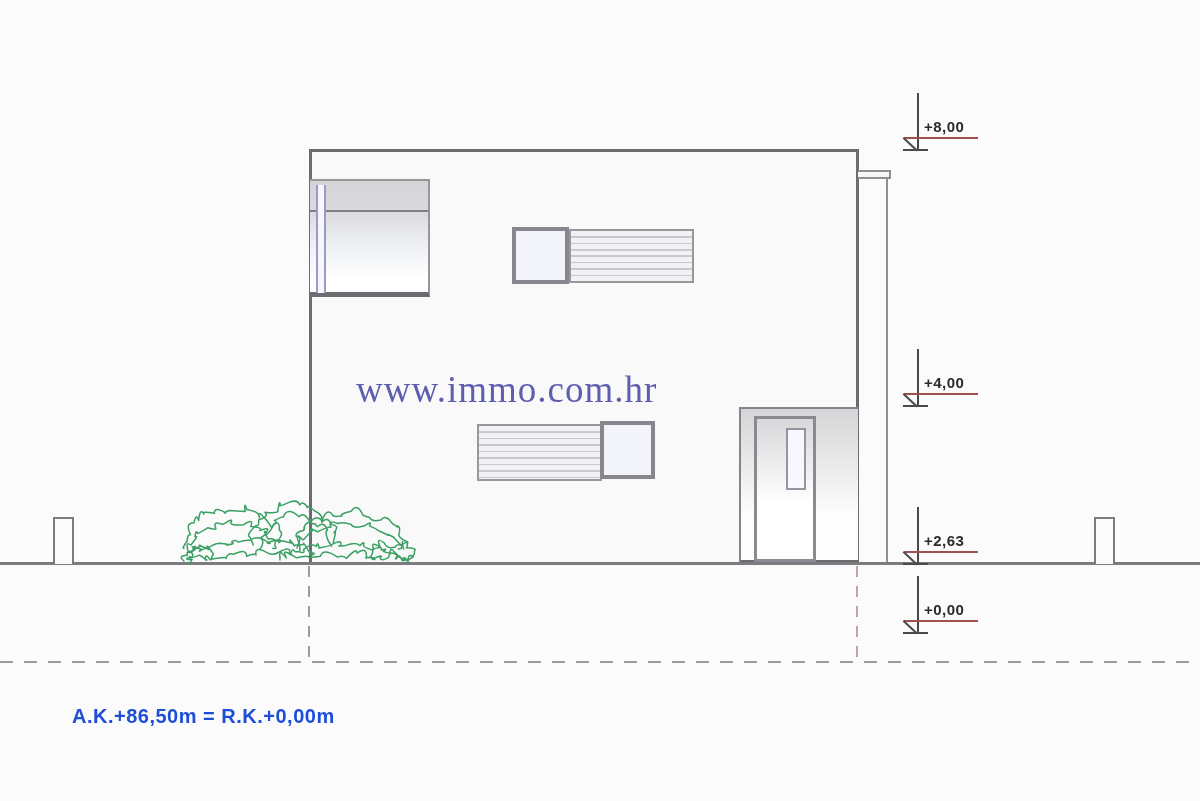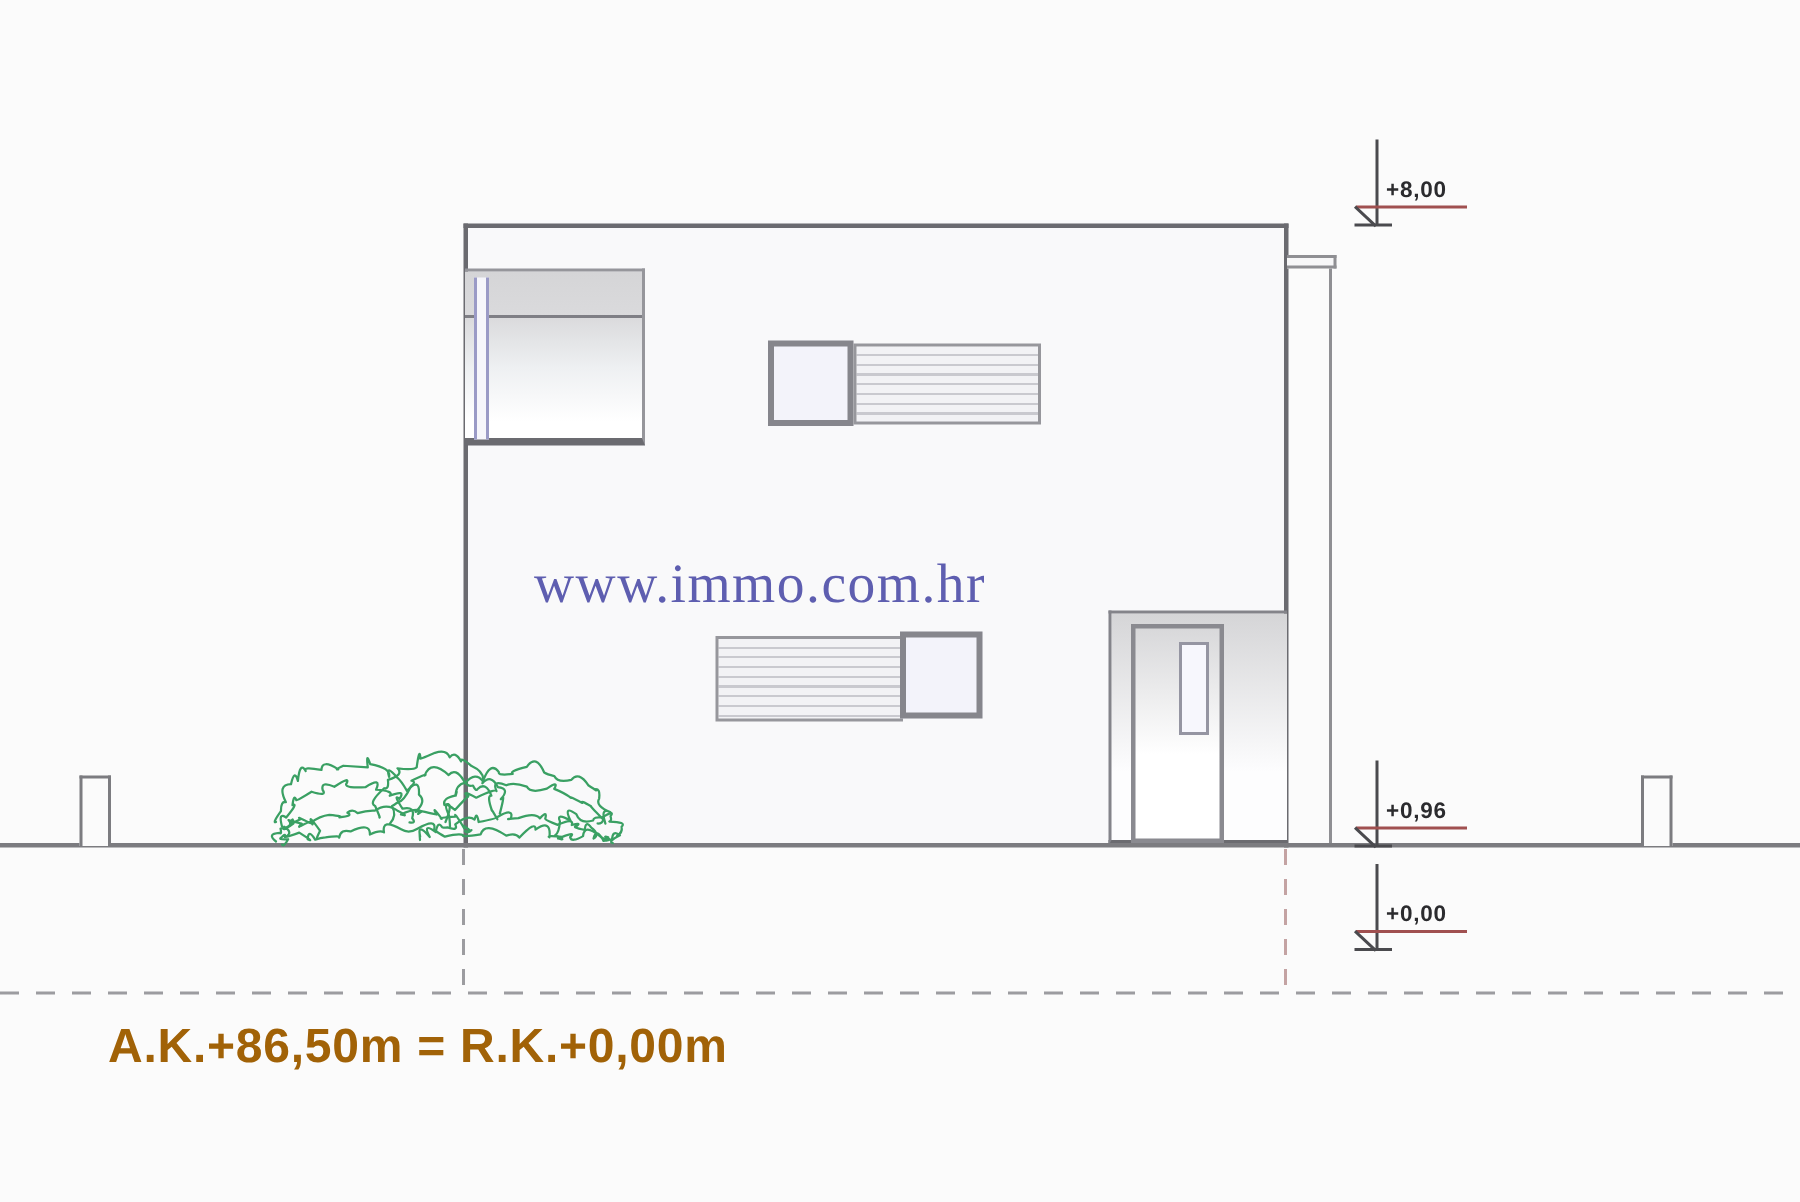--- a/index.html
+++ b/index.html
@@ -65,22 +65,22 @@
   .marker .slant{position:absolute;left:1px;top:44px;width:19px;height:2px;background:#4a4a4e;
     transform-origin:0 0;transform:rotate(43deg);}
   .marker .tick{position:absolute;left:0;top:56px;width:25px;height:2px;background:#4a4a4e;}
   .marker .label{position:absolute;left:21px;top:25px;font:600 15px "Liberation Sans",sans-serif;
     color:#2b2b2e;letter-spacing:.5px;white-space:nowrap;}
   .m8{top:93px;} .m4{top:349px;} .m15{top:507px;} .m0{top:576px;}
 
   
   .watermark{left:356px;top:368px;font-family:"Liberation Serif",serif;font-size:37px;
     color:var(--outline);color:#5e5eb0;letter-spacing:1px;z-index:9;white-space:nowrap;}
-  .annotation{left:72px;top:679px;font-family:"Liberation Sans",sans-serif;font-size:32px;
-    font-weight:bold;color:#a16207;letter-spacing:.5px;white-space:nowrap;}
+  .annotation{left:72px;top:705px;font-family:"Liberation Sans",sans-serif;font-size:20px;
+    font-weight:bold;color:#1d4ed8;letter-spacing:.5px;white-space:nowrap;}
 
   svg.overlay{position:absolute;left:0;top:0;pointer-events:none;z-index:8;}
 </style>
 </head>
 <body>
 
 <div id="canvas">
 
   <div class="abs house"></div>
   <div class="abs back-wall-cap"></div>
@@ -125,26 +125,33 @@
       </g>
   </svg>
 
   <div class="marker m8">
     <div class="leader"></div>
     <div class="underline"></div>
     <div class="slant"></div>
     <div class="tick"></div>
     <div class="label">+8,00</div>
   </div>
+  <div class="marker m4">
+    <div class="leader"></div>
+    <div class="underline"></div>
+    <div class="slant"></div>
+    <div class="tick"></div>
+    <div class="label">+4,00</div>
+  </div>
   <div class="marker m15">
     <div class="leader"></div>
     <div class="underline"></div>
     <div class="slant"></div>
     <div class="tick"></div>
-    <div class="label">+0,96</div>
+    <div class="label">+2,63</div>
   </div>
   <div class="marker m0">
     <div class="leader"></div>
     <div class="underline"></div>
     <div class="slant"></div>
     <div class="tick"></div>
     <div class="label">+0,00</div>
   </div>
 
   <div class="abs watermark">www.immo.com.hr</div>

